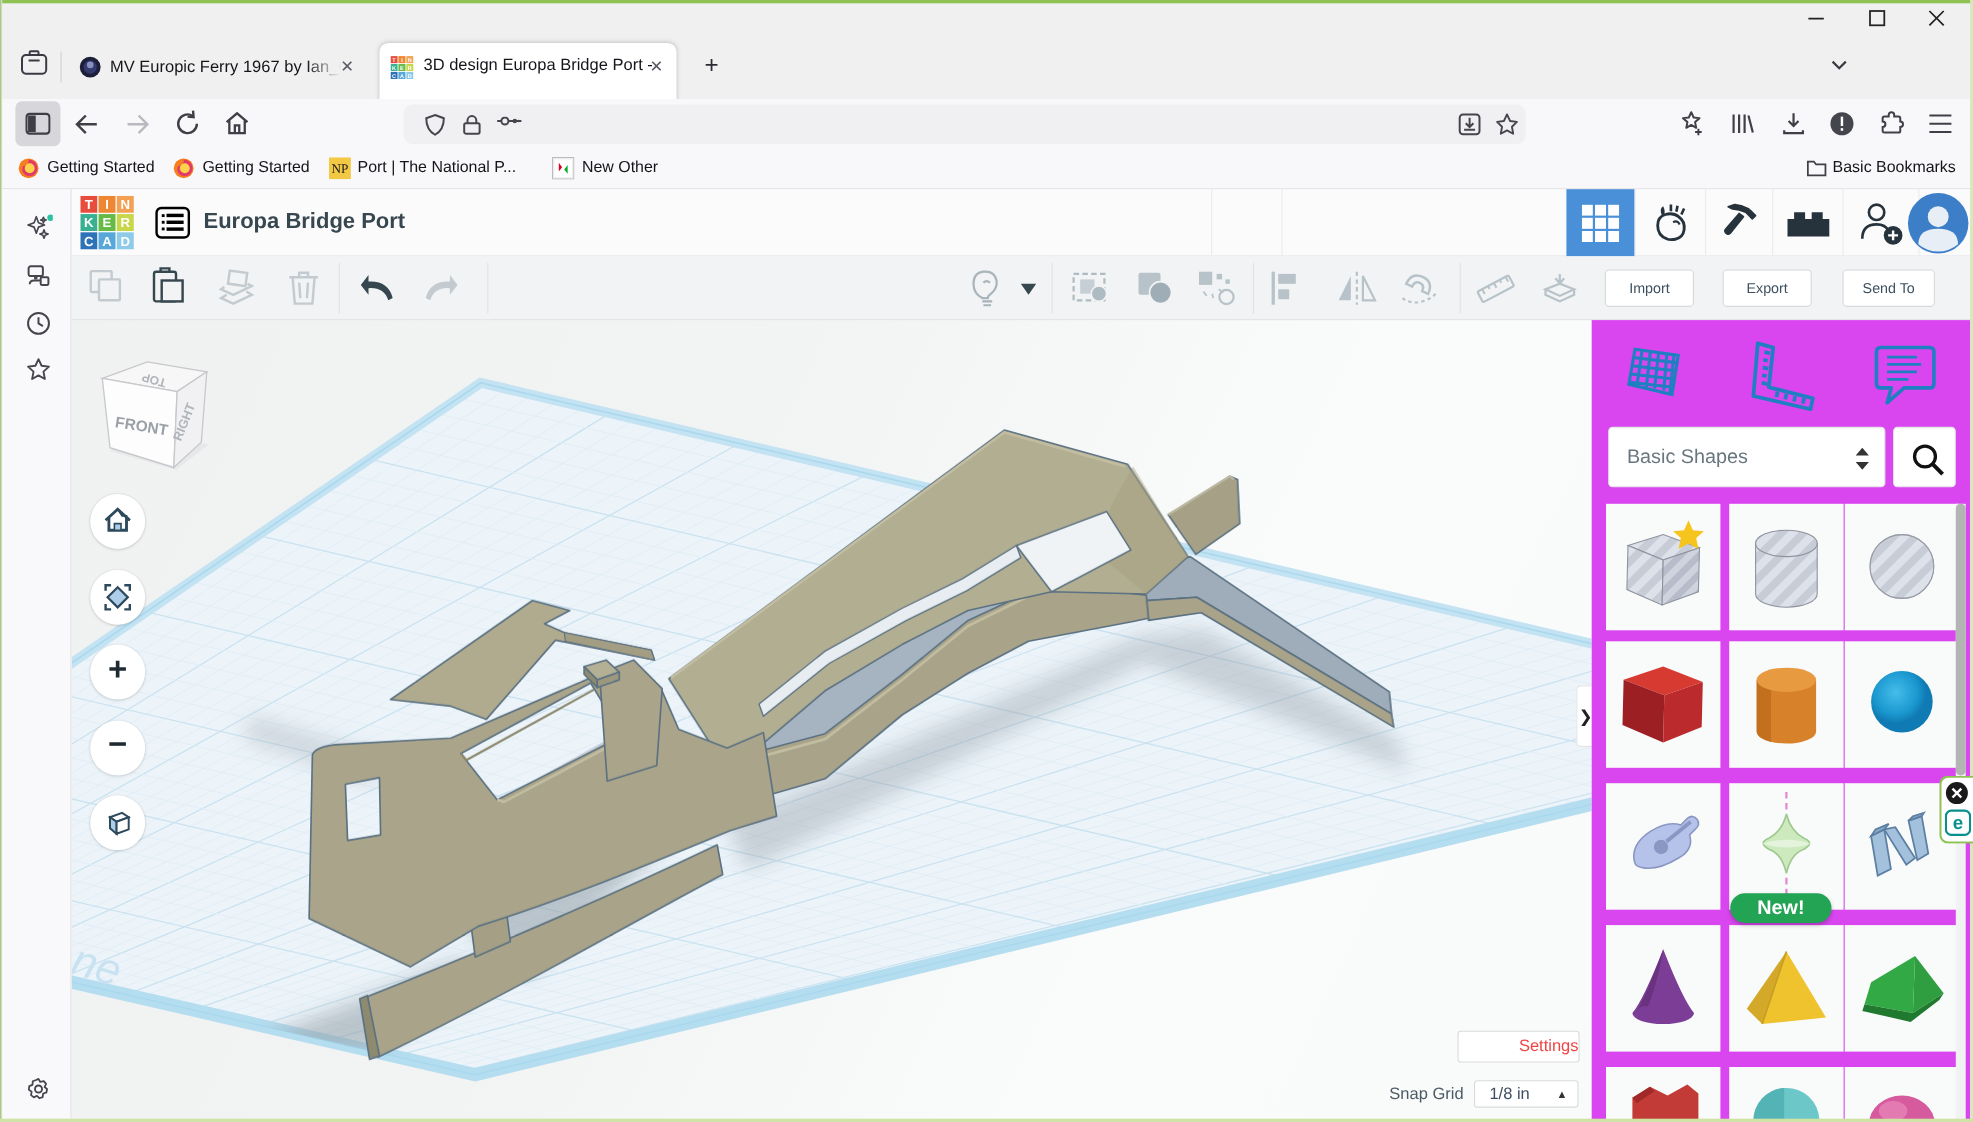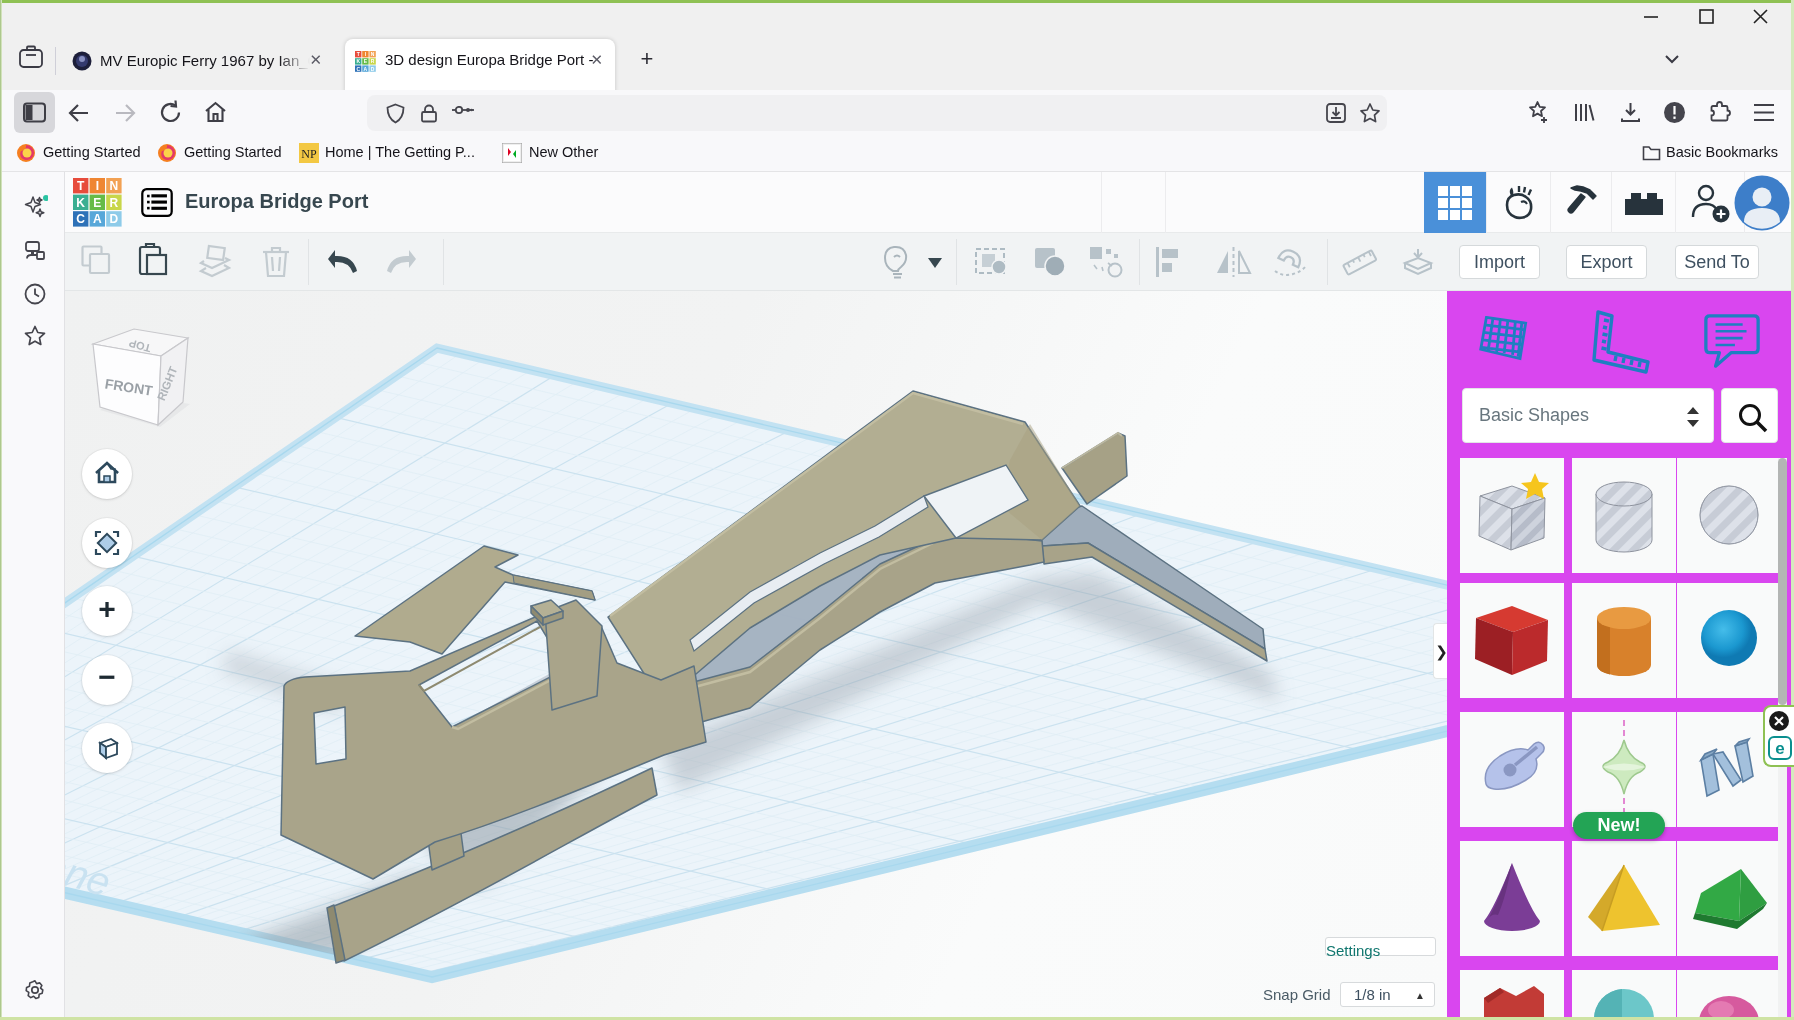--- a/index.html
+++ b/index.html
@@ -43,27 +43,27 @@
   #fxside { position:absolute; left:2px; top:172px; width:63px; height:845px; background:#f9f9fb; border-right:1px solid #e1e1e4; z-index:5; }
 
   
   #tkhead { position:absolute; left:65px; top:172px; width:1726px; height:61px; background:#fbfbfc; border-bottom:1px solid #e8eaeb; z-index:4; }
   #tktitle { position:absolute; left:120px; top:18px; font-size:20px; font-weight:bold; color:#37474f; }
   #tklogo { position:absolute; left:8px; top:6px; }
   .hsep { position:absolute; top:0; width:1px; height:61px; background:#ececee; }
 
   
   #tktool { position:absolute; left:65px; top:233px; width:1726px; height:58px; background:#f1f3f4; border-bottom:1px solid #e3e6e7; z-index:4; }
-  .tbtn { position:absolute; top:12px; height:34px; background:#fff; border:1px solid #d5d9db; border-radius:4px; font-size:18px; color:#3e5060; text-align:center; line-height:32px; }
+  .tbtn { position:absolute; top:12px; height:34px; background:#fff; border:1px solid #d5d9db; border-radius:4px; font-size:13px; color:#3e5060; text-align:center; line-height:32px; }
   .tsep { position:absolute; top:6px; width:1px; height:46px; background:#e0e3e5; }
 
   
   #viewport { position:absolute; left:65px; top:291px; width:1382px; height:729px; overflow:hidden; z-index:1; background:linear-gradient(115deg,#f0f1f1 0%, #f2f3f3 40%, #fafbfb 70%, #f9fafa 100%); }
   .vbtn { position:absolute; left:17px; width:50px; height:50px; border-radius:50%; background:#fff; box-shadow:0 1px 3px rgba(0,0,0,.13), 0 0 0 1px rgba(0,0,0,.03); }
-  #settings { position:absolute; left:1260px; top:646px; width:111px; height:19px; background:#fff; border:1px solid #d7dadc; border-radius:3px; font-size:15px; color:#0f766e; text-align:left; line-height:25px; }
+  #settings { position:absolute; left:1260px; top:646px; width:111px; height:29px; background:#fff; border:1px solid #d7dadc; border-radius:3px; font-size:15px; color:#ef4444; text-align:right; line-height:25px; }
   #snaplabel { position:absolute; left:1198px; top:695px; font-size:15px; color:#4a5b66; }
   #snapbox { position:absolute; left:1275px; top:691px; width:95px; height:25px; background:#fff; border:1px solid #d7dadc; border-radius:3px; color:#3e5060; padding-left:13px; line-height:23px; font-size:15px; }
   #collapse { position:absolute; left:1368px; top:332px; width:16px; height:56px; background:#fff; border:1px solid #e2e5e6; border-right:none; border-radius:4px 0 0 4px; font-size:15px; color:#222; text-align:center; line-height:56px; }
 
   
   #rpanel { position:absolute; left:1447px; top:291px; width:344px; height:729px; background:#d946ef; z-index:4; }
   #bshape { position:absolute; left:15px; top:97px; width:252px; height:55px; background:#fff; border:1px solid #e3e5e6; border-radius:4px; font-size:18px; color:#68767e; line-height:53px; padding-left:16px; }
   #bsearch { position:absolute; left:274px; top:97px; width:57px; height:55px; background:#fff; border:1px solid #e3e5e6; border-radius:4px; }
   .card { position:absolute; width:104px; height:115px; background:#f9fafa; }
   #scroll { position:absolute; left:331px; top:167px; width:9px; height:562px; background:#f1f2f2; }
@@ -202,21 +202,21 @@
     <svg class="bm" style="left:155px;top:7px" width="20" height="20" viewBox="0 0 20 20">
         <circle cx="10" cy="10" r="9" fill="#f57f20"></circle>
         <path d="M10 2 A 8 8 0 0 1 18 10 A 7 7 0 0 1 10 17 A 6 6 0 0 1 5 8 A 5 5 0 0 0 10 2" fill="#e3386a"></path>
         <circle cx="11" cy="10" r="4.5" fill="#fbd249"></circle>
       </svg>
     <span class="bm" style="left:182px">Getting Started</span>
     <svg class="bm" style="left:297px;top:7px" width="20" height="20" viewBox="0 0 20 20">
         <rect width="20" height="20" fill="#f3c843"></rect>
         <text x="10" y="14.5" font-size="12" font-family="Liberation Serif" text-anchor="middle" fill="#222">NP</text>
       </svg>
-    <span class="bm" style="left:323px">Home | The Getting P...</span>
+    <span class="bm" style="left:323px">Port | The National P...</span>
     <svg class="bm" style="left:500px;top:7px" width="20" height="20" viewBox="0 0 20 20">
         <rect width="20" height="20" fill="#eee" stroke="#999"></rect>
         <rect x="2" y="2" width="16" height="16" fill="#fff"></rect>
         <path d="M6 5 L9 9 L6 13 Z" fill="#d02"></path>
         <path d="M14 7 L11 11 L14 15 Z" fill="#0a2"></path>
       </svg>
     <span class="bm" style="left:527px">New Other</span>
     <svg class="bm" style="left:1640px;top:8px" width="19" height="17" viewBox="0 0 19 17">
         <path d="M1.5 3 L7 3 L9 5.5 L17.5 5.5 L17.5 15.5 L1.5 15.5 Z M1.5 3 L1.5 15.5" fill="none" stroke="#3f3f47" stroke-width="1.6"></path>
       </svg>

